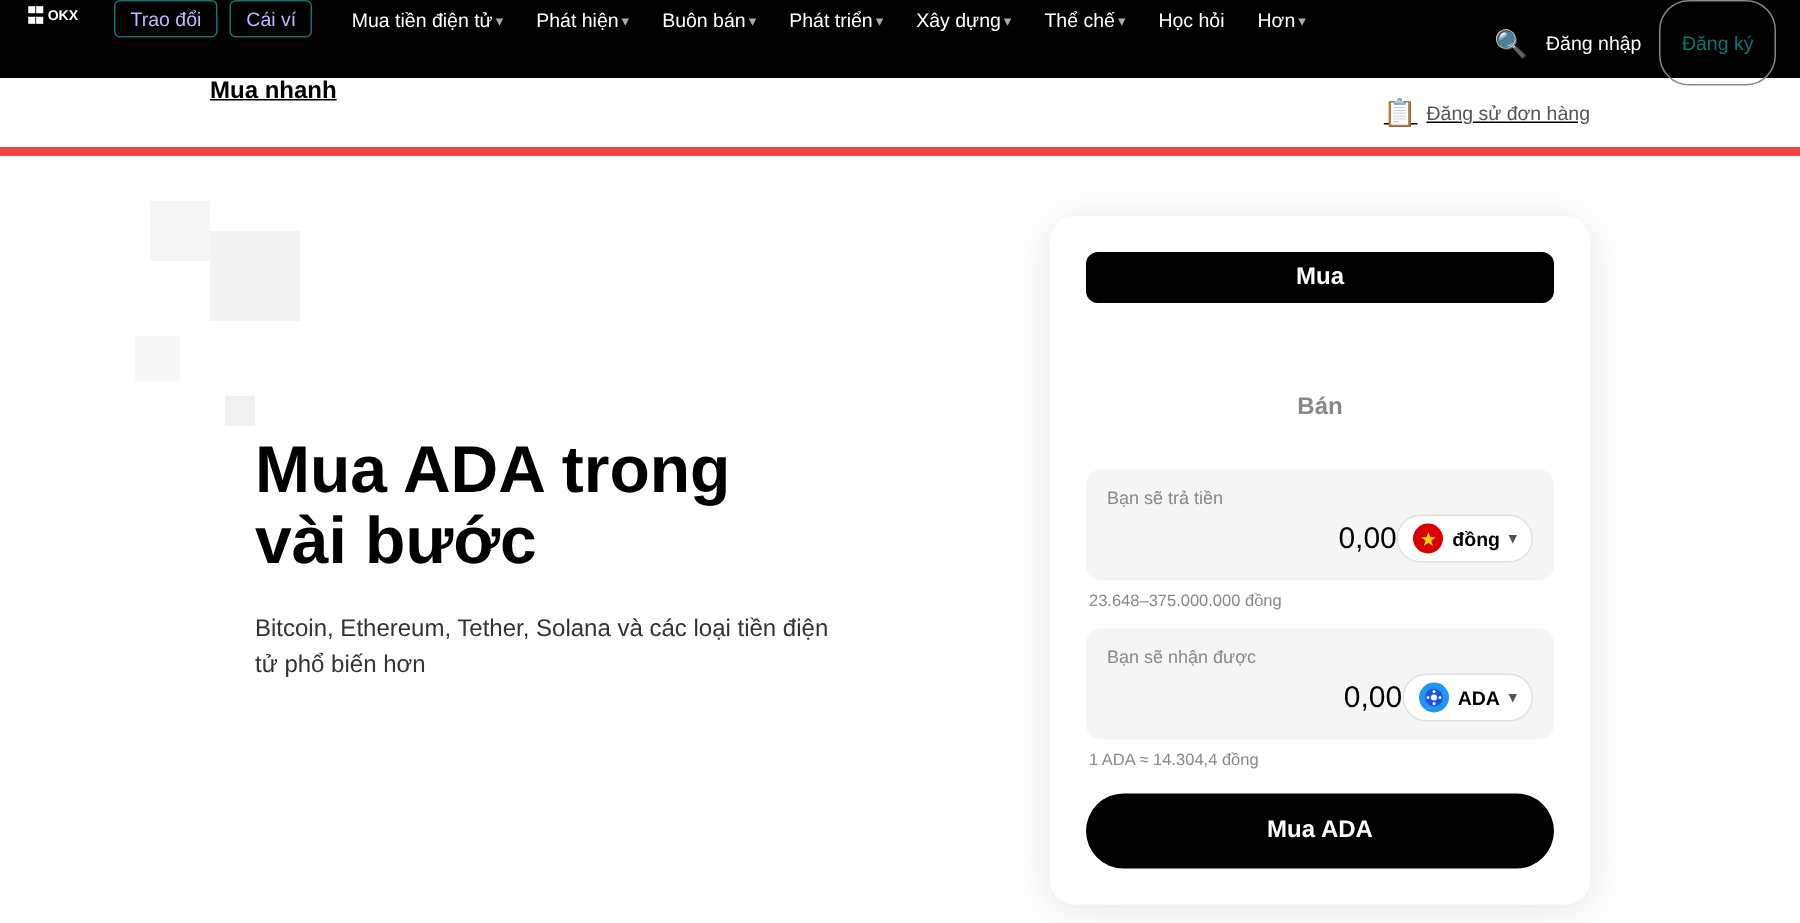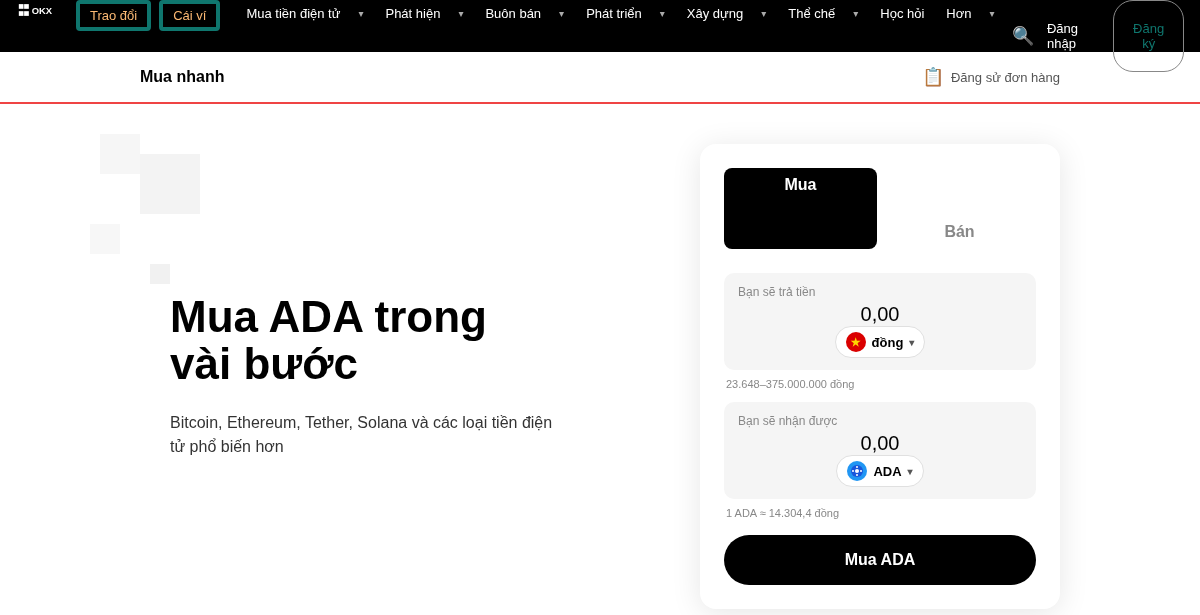--- a/index.html
+++ b/index.html
@@ -15,22 +15,22 @@
       gap: 8px;
     }
     .nav-logo {
       display: flex;
       align-items: center;
       margin-right: 4px;
     }
     .nav-logo svg { width: 48px; height: 20px; }
     .nav-btn {
       background: transparent;
-      border: 4px solid #0f766e;
-      color: #fdba74;
+      border: 1px solid #0f766e;
+      color: #c4b5fd;
       border-radius: 4px;
       padding: 4px 10px;
       font-size: 13px;
       cursor: pointer;
       white-space: nowrap;
     }
     .nav-btn-register {
       background: transparent;
       border: 1px solid #888;
       color: #0f766e;
@@ -46,41 +46,41 @@
       flex: 1;
       margin-left: 8px;
     }
     .nav-item {
       color: #fff;
       font-size: 13px;
       padding: 6px 10px;
       cursor: pointer;
       display: flex;
       align-items: center;
-      gap: 18px;
+      gap: 2px;
       white-space: nowrap;
     }
     .nav-item .chevron { font-size: 10px; color: #aaa; }
     .nav-right {
       display: flex;
       align-items: center;
       gap: 12px;
       margin-left: auto;
     }
     .nav-search { color: #fff; cursor: pointer; font-size: 18px; }
     .nav-login { color: #fff; font-size: 13px; cursor: pointer; }
 
     
     .subheader {
       height: 52px;
       display: flex;
-      align-items: center;
       padding: 0 140px;
-      border-bottom: 2px solid #ef4444;
+      border-bottom: 6px solid #ef4444;
       justify-content: space-between;
+      text-decoration: underline;
     }
     .subheader-title { font-size: 16px; font-weight: 600; color: #000; }
     .order-history {
       display: flex;
       align-items: center;
       gap: 6px;
       font-size: 13px;
       color: #555;
       cursor: pointer;
     }
@@ -136,20 +136,21 @@
       box-shadow: 0 4px 30px rgba(0,0,0,0.10);
       padding: 24px;
       flex-shrink: 0;
     }
 
     
     .card-tabs {
       display: flex;
       margin-bottom: 24px;
       gap: 6px;
+      flex-direction: column;
     }
     .card-tab {
       flex: 1;
       text-align: center;
       padding: 8px 0;
       font-size: 16px;
       font-weight: 600;
       cursor: pointer;
       border-radius: 8px;
       color: #000;
@@ -172,22 +173,21 @@
       margin-bottom: 8px;
     }
     .input-label {
       font-size: 12px;
       color: #888;
       margin-bottom: 4px;
     }
     .input-row {
       display: flex;
       align-items: center;
-      justify-content: flex-start;
-      flex-direction: column;
+      justify-content: flex-end;
     }
     .input-value {
       font-size: 20px;
       font-weight: 500;
       color: #000;
     }
     .currency-selector {
       display: flex;
       align-items: center;
       gap: 6px;

